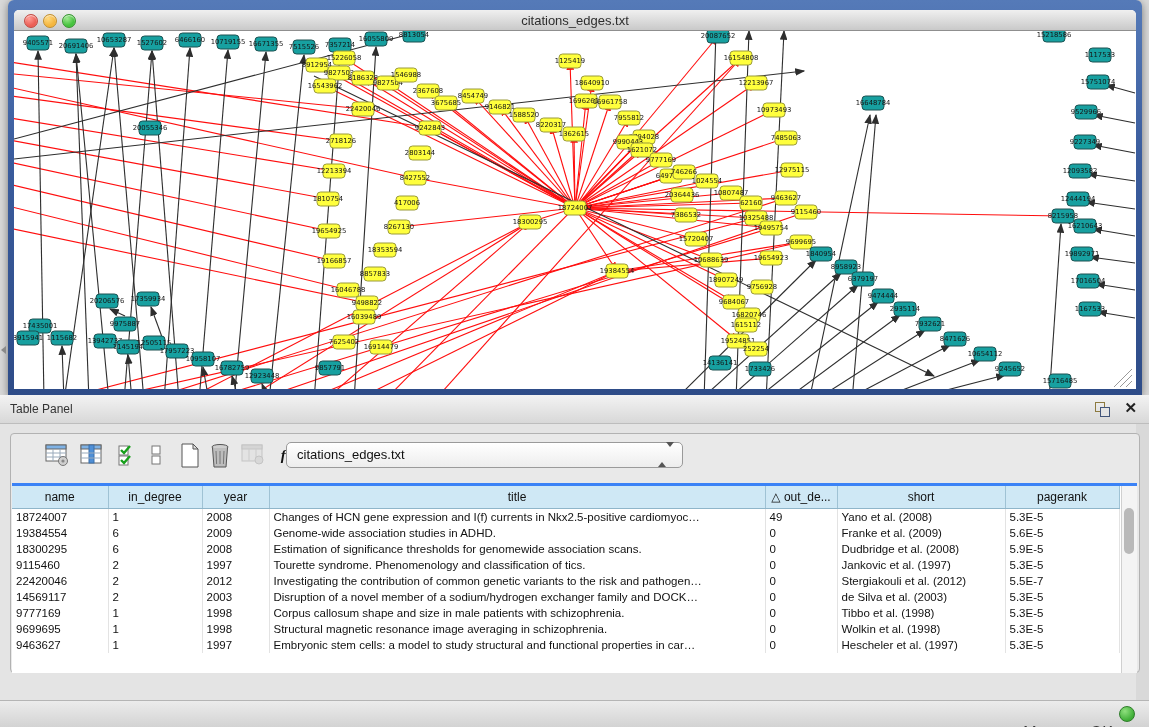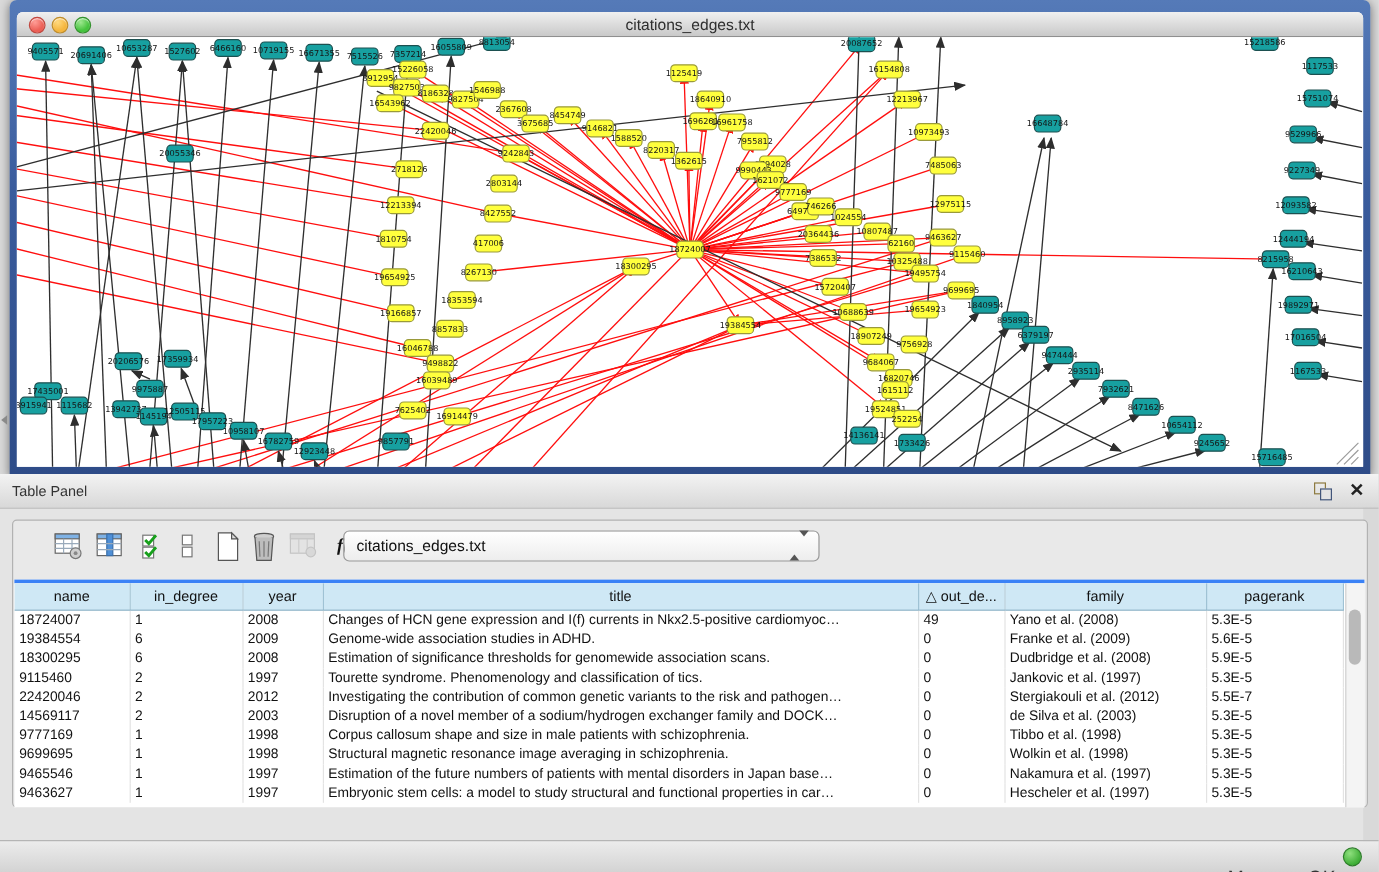--- a/index.html
+++ b/index.html
@@ -812,21 +812,21 @@
               <col style="width:168px">
               <col style="width:114px">
           </colgroup>
           <thead>
               <tr id="hdr-row">
                 <th>name</th>
                 <th>in_degree</th>
                 <th>year</th>
                 <th>title</th>
                 <th>△ out_de...</th>
-                <th>family</th>
+                <th>short</th>
                 <th>pagerank</th>
               </tr>
             </thead>
           <tbody id="tbl-body">
               <tr>
                 <td>18724007</td>
                 <td>1</td>
                 <td>2008</td>
                 <td>Changes of HCN gene expression and I(f) currents in Nkx2.5-positive cardiomyoc…</td>
                 <td>49</td>
@@ -890,29 +890,20 @@
               <tr>
                 <td>9699695</td>
                 <td>1</td>
                 <td>1998</td>
                 <td>Structural magnetic resonance image averaging in schizophrenia.</td>
                 <td>0</td>
                 <td>Wolkin et al. (1998)</td>
                 <td>5.3E-5</td>
               </tr>
               <tr>
-                <td>9465546</td>
-                <td>1</td>
-                <td>1997</td>
-                <td>Estimation of the future numbers of patients with mental disorders in Japan base…</td>
-                <td>0</td>
-                <td>Nakamura et al. (1997)</td>
-                <td>5.3E-5</td>
-              </tr>
-              <tr>
                 <td>9463627</td>
                 <td>1</td>
                 <td>1997</td>
                 <td>Embryonic stem cells: a model to study structural and functional properties in car…</td>
                 <td>0</td>
                 <td>Hescheler et al. (1997)</td>
                 <td>5.3E-5</td>
               </tr>
             </tbody>
         </table>

